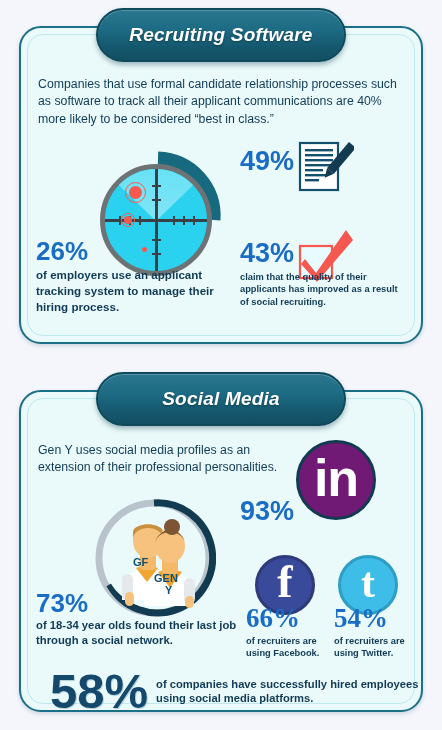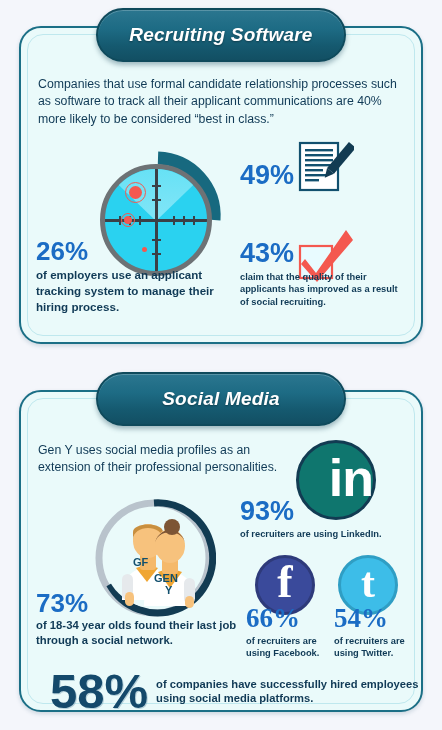--- a/index.html
+++ b/index.html
@@ -108,21 +108,21 @@
   #radar-arc {
     position: absolute; left: 0; top: 0; width: 128px; height: 128px;
   }
 
   
   #people-wrap { position: absolute; left: 92px; top: 496px; width: 124px; height: 124px; }
 
   
   .soc { position: absolute; border-radius: 50%; display:flex; align-items:center; justify-content:center; }
   #li-icon { left: 296px; top: 440px; width: 80px; height: 80px;
-             background: #0f766e; border: 3.5px solid #123b52; justify-content: flex-end; }
+             background: #701a75; border: 3.5px solid #123b52; }
   #li-icon .glyph { color:#fff; font-size: 52px; font-weight: bold; line-height: 1;
                     font-family:"Liberation Sans", sans-serif; margin-top:-4px; letter-spacing:-1px;}
   #fb-icon { left: 255px; top: 555px; width: 60px; height: 60px;
              background: #3a4a9b; border: 3px solid #2e3a7a; }
   #fb-icon .glyph { color:#fff; font-size: 46px; font-weight: bold; line-height: 1;
                     font-family:"Liberation Serif", serif; margin-top:-7px; }
   #tw-icon { left: 338px; top: 555px; width: 60px; height: 60px;
              background: #3dbde8; border: 3px solid #2f9ec4; }
   #tw-icon .glyph { color:#fff; font-size: 42px; font-weight: bold; line-height:1;
                     font-family:"Liberation Serif", serif; margin-top:-5px;}
@@ -203,21 +203,21 @@
     <rect x="9" y="29" width="18" height="2.4"></rect>
     <rect x="9" y="34" width="22" height="2.4"></rect>
     <rect x="9" y="39" width="14" height="2.4"></rect>
   </g>
   <g transform="rotate(40 38 26)">
     <rect x="34" y="-2" width="9" height="34" fill="#123b52"></rect>
     <polygon points="34,32 43,32 38.5,41" fill="#123b52"></polygon>
   </g>
 </svg>
 
-<div style="position:absolute; left:240px; top:162px; width:160px;">
+<div style="position:absolute; left:240px; top:148px; width:160px;">
   <div class="pct stat-num-md">49%</div>
 </div>
 
 <svg id="check-icon" viewBox="0 0 58 56">
   <rect x="4" y="18" width="32" height="32" fill="#e8fbff" stroke="#f4584f" stroke-width="2.2"></rect>
   <path d="M 9 31 L 20 45 L 50 2 L 57 12 L 21 54 L 5 36 Z" fill="#f4584f"></path>
 </svg>
 
 <div style="position:absolute; left:240px; top:240px; width:160px;">
   <div class="pct stat-num-md">43%</div>
@@ -266,21 +266,20 @@
   <div class="pct stat-num-lg">73%</div>
   <div class="body-txt" style="font-size:11.3px; margin-top:2px; line-height:1.35;">of 18-34 year olds found their last job through a social network.</div>
 </div>
 
 <div class="soc" id="li-icon">
   <div class="soc-shade"></div>
   <span class="glyph">in</span>
 </div>
 <div style="position:absolute; left:240px; top:498px; width:180px;">
   <div class="pct stat-num-md">93%</div>
-  <div class="body-txt" style="margin-top:3px;">of recruiters are using LinkedIn.</div>
 </div>
 
 <div class="soc" id="fb-icon">
   <div class="soc-shade"></div>
   <span class="glyph">f</span>
 </div>
 <div style="position:absolute; left:246px; top:605px; width:90px;">
   <div class="pct stat-num-sm">66%</div>
   <div class="body-txt" style="margin-top:3px;">of recruiters are using  Facebook.</div>
 </div>

